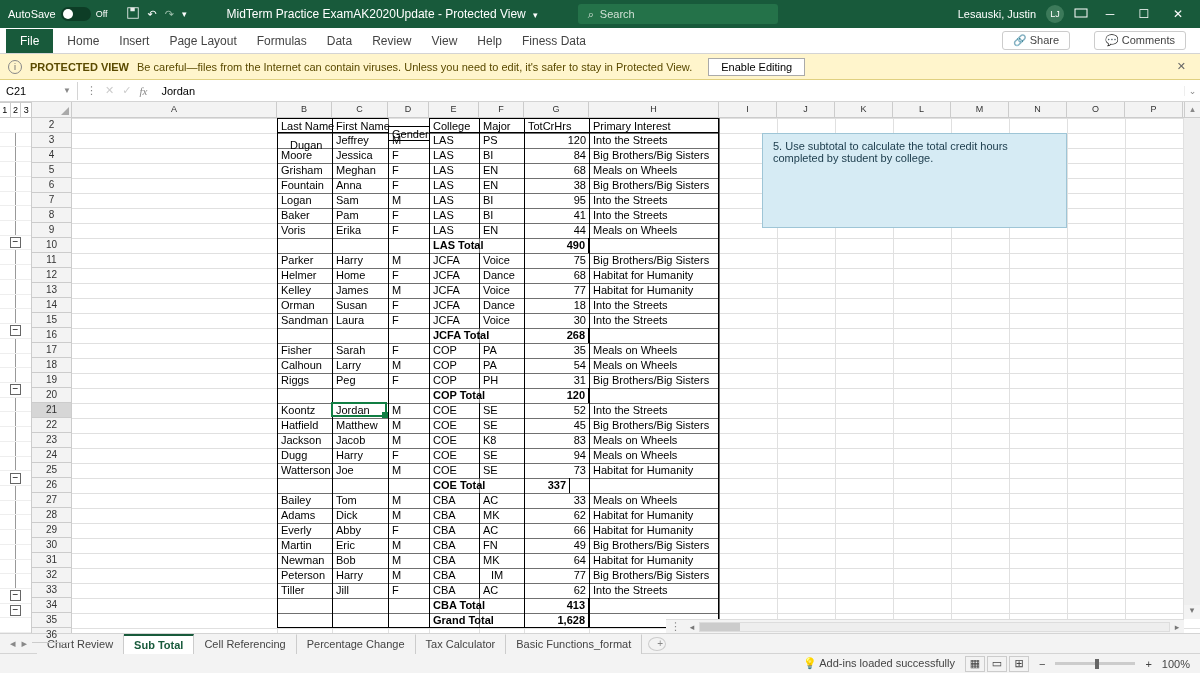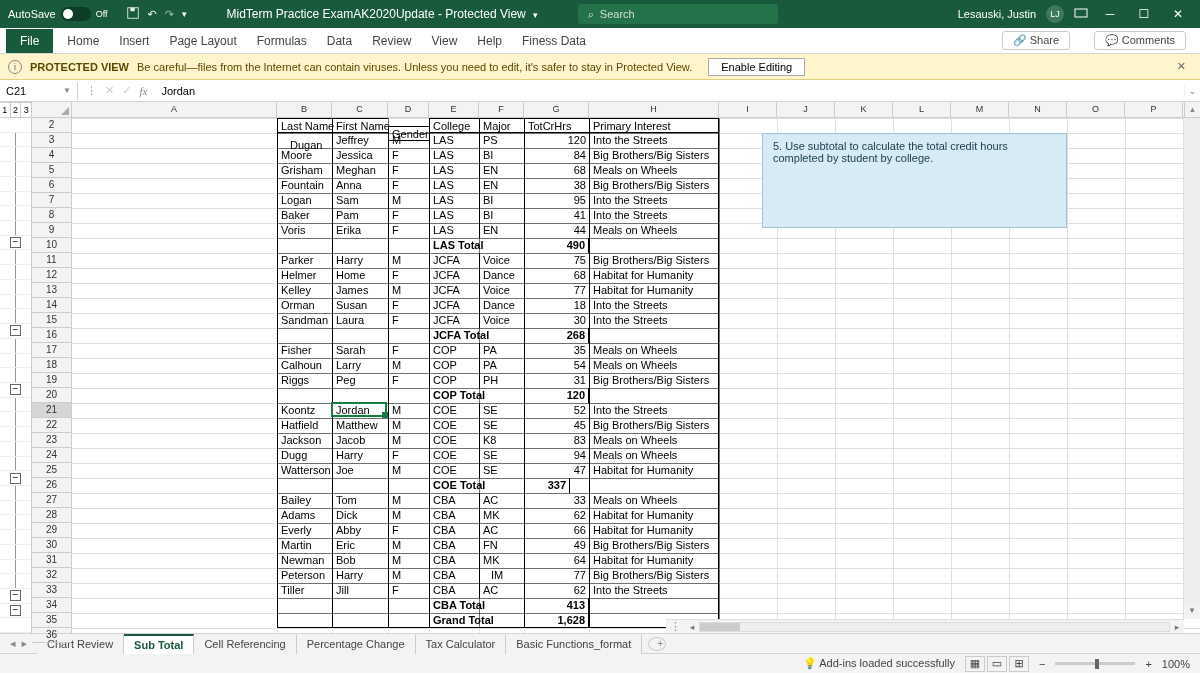--- a/index.html
+++ b/index.html
@@ -544,21 +544,21 @@
       <div class="cell" style="left: 316px; top: 330px; width: 41px; border-left: 1px solid rgb(0, 0, 0);">F</div>
       <div class="cell" style="left: 357px; top: 330px; width: 50px; border-left: 1px solid rgb(0, 0, 0);">COE</div>
       <div class="cell" style="left: 407px; top: 330px; width: 45px; border-left: 1px solid rgb(0, 0, 0);">SE</div>
       <div class="cell r" style="left: 452px; top: 330px; width: 65px; border-left: 1px solid rgb(0, 0, 0);">94</div>
       <div class="cell" style="left: 517px; top: 330px; width: 130px; border-left: 1px solid rgb(0, 0, 0); border-right: 1px solid rgb(0, 0, 0);">Meals on Wheels</div>
       <div class="cell" style="left: 205px; top: 345px; width: 55px; border-left: 1px solid rgb(0, 0, 0);">Watterson</div>
       <div class="cell" style="left: 260px; top: 345px; width: 56px; border-left: 1px solid rgb(0, 0, 0);">Joe</div>
       <div class="cell" style="left: 316px; top: 345px; width: 41px; border-left: 1px solid rgb(0, 0, 0);">M</div>
       <div class="cell" style="left: 357px; top: 345px; width: 50px; border-left: 1px solid rgb(0, 0, 0);">COE</div>
       <div class="cell" style="left: 407px; top: 345px; width: 45px; border-left: 1px solid rgb(0, 0, 0);">SE</div>
-      <div class="cell r" style="left: 452px; top: 345px; width: 65px; border-left: 1px solid rgb(0, 0, 0);">47</div>
+      <div class="cell r" style="left: 452px; top: 345px; width: 65px; border-left: 1px solid rgb(0, 0, 0);">73</div>
       <div class="cell" style="left: 517px; top: 345px; width: 130px; border-left: 1px solid rgb(0, 0, 0); border-right: 1px solid rgb(0, 0, 0);">Habitat for Humanity</div>
       <div class="cell" style="left: 205px; top: 375px; width: 55px; border-left: 1px solid rgb(0, 0, 0);">Bailey</div>
       <div class="cell" style="left: 260px; top: 375px; width: 56px; border-left: 1px solid rgb(0, 0, 0);">Tom</div>
       <div class="cell" style="left: 316px; top: 375px; width: 41px; border-left: 1px solid rgb(0, 0, 0);">M</div>
       <div class="cell" style="left: 357px; top: 375px; width: 50px; border-left: 1px solid rgb(0, 0, 0);">CBA</div>
       <div class="cell" style="left: 407px; top: 375px; width: 45px; border-left: 1px solid rgb(0, 0, 0);">AC</div>
       <div class="cell r" style="left: 452px; top: 375px; width: 65px; border-left: 1px solid rgb(0, 0, 0);">33</div>
       <div class="cell" style="left: 517px; top: 375px; width: 130px; border-left: 1px solid rgb(0, 0, 0); border-right: 1px solid rgb(0, 0, 0);">Meals on Wheels</div>
       <div class="cell" style="left: 205px; top: 390px; width: 55px; border-left: 1px solid rgb(0, 0, 0);">Adams</div>
       <div class="cell" style="left: 260px; top: 390px; width: 56px; border-left: 1px solid rgb(0, 0, 0);">Dick</div>

